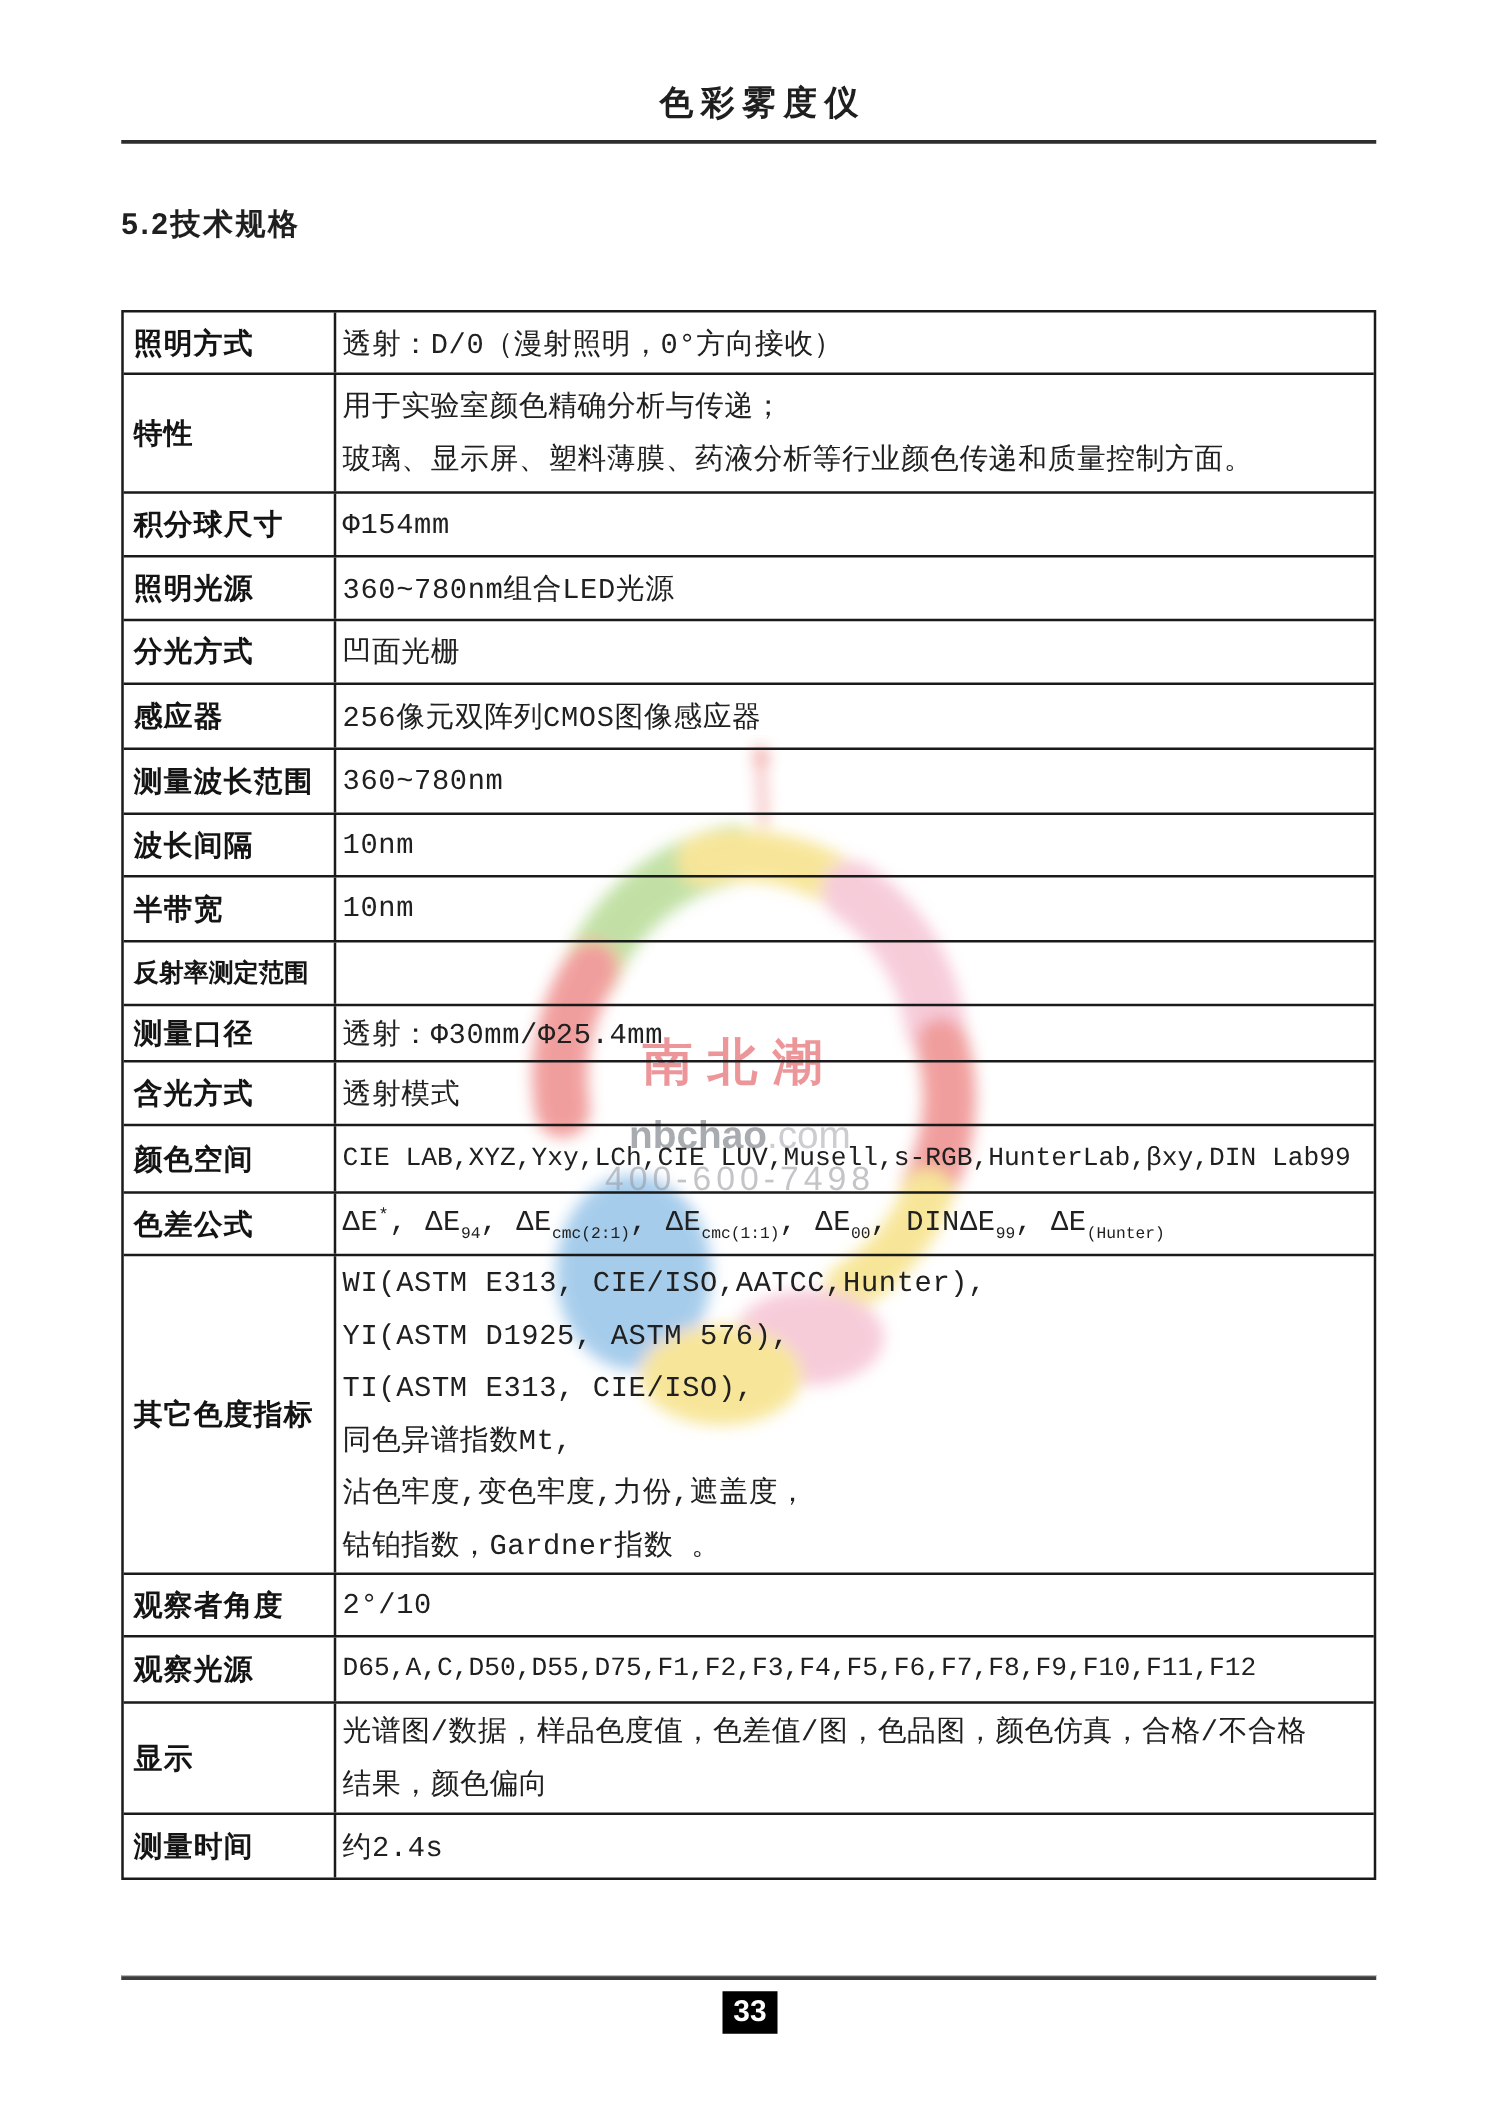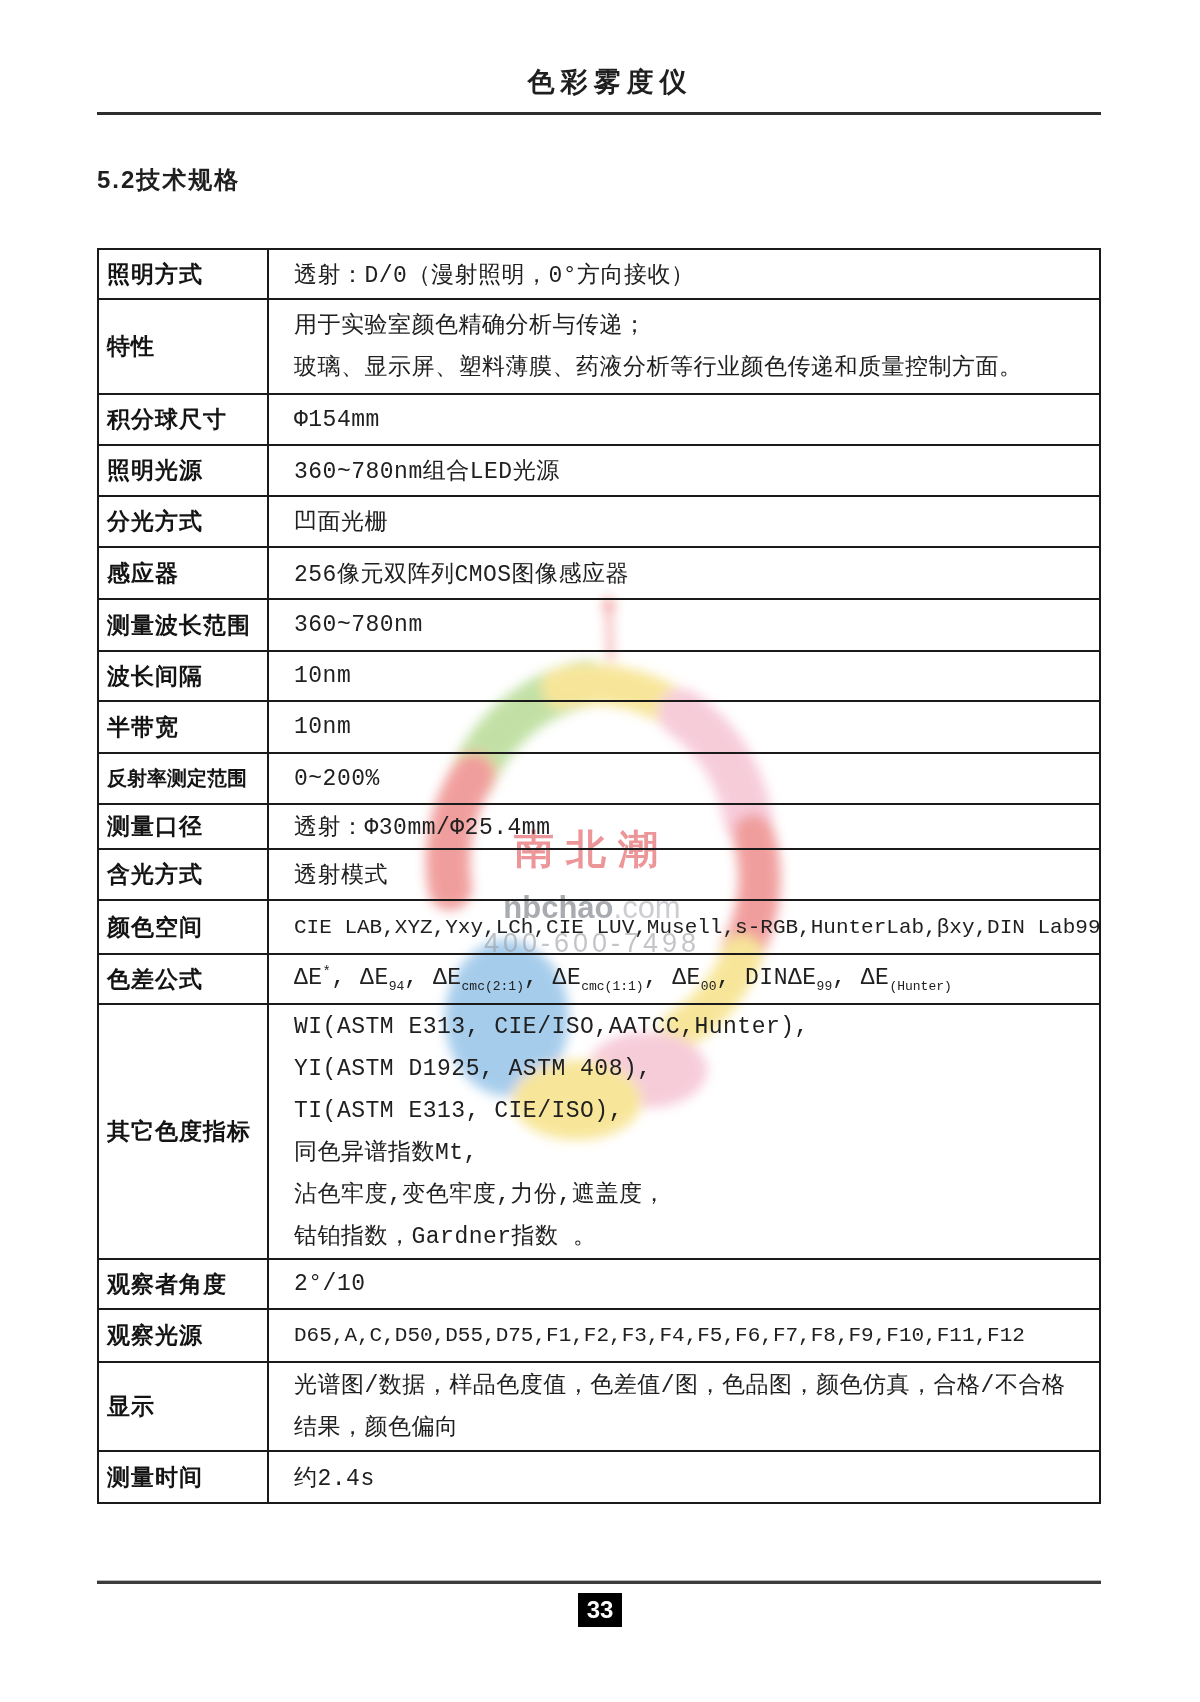--- a/index.html
+++ b/index.html
@@ -20,21 +20,21 @@
   .doc-title{text-align:center;font-size:27px;font-weight:700;letter-spacing:6px;line-height:32px;padding-left:20px;}
   .head-rule{margin:14px auto 0 97px;width:1004px;height:0;border-top:3px solid #2e2e2e;}
   .section-heading{margin:50px 0 0 97px;font-size:24px;font-weight:700;letter-spacing:2px;line-height:30px;position:relative;z-index:2;}
 
   
   .spec-table{position:relative;z-index:2;margin:53px 0 0 97px;width:1004px;border:2px solid #1a1a1a;box-sizing:border-box;background:transparent;}
   .row{display:flex;box-sizing:border-box;}
   .row + .row{border-top:2px solid #1a1a1a;}
   .lbl{width:170px;flex:0 0 170px;border-right:2px solid #1a1a1a;box-sizing:border-box;display:flex;align-items:center;padding-left:8px;font-size:23px;font-weight:700;letter-spacing:1px;color:#141414;}
   .lbl.small{font-size:20px;letter-spacing:0;}
-  .val{flex:1;display:flex;flex-direction:column;justify-content:center;padding-left:25px;padding-right:4px;font-family:"Liberation Mono","DejaVu Sans Mono",monospace;font-size:23px;color:#202020;letter-spacing:0.5px;}
+  .val{flex:1;display:flex;flex-direction:column;justify-content:center;padding-left:5px;padding-right:4px;font-family:"Liberation Mono","DejaVu Sans Mono",monospace;font-size:23px;color:#202020;letter-spacing:0.5px;}
   .val .vline{line-height:42px;white-space:nowrap;}
   .val.single .vline{line-height:normal;}
   .val.tight{font-size:21px;letter-spacing:0;}
   .val sub{font-size:13px;vertical-align:-6px;letter-spacing:0;margin-top:24px;}
   .val sup{font-size:14px;vertical-align:8px;}
 
   
   .foot-rule{margin:76px 0 0 97px;width:1004px;height:3px;background:#3c3c3c;border-top:1px solid #b9b9b9;position:relative;z-index:2;}
   .badge-row{margin-top:9px;text-align:center;position:relative;z-index:2;}
   .page-badge{display:inline-block;min-width:26px;padding:2px 9px;background:#000000;color:#fdfdfd;font-size:24px;font-weight:700;line-height:30px;text-align:center;}
@@ -139,23 +139,20 @@
 
     <div class="row" style="height:52px">
       <div class="lbl">半带宽</div>
       <div class="val single">
           <div class="vline">10nm</div>
         </div>
     </div>
 
     <div class="row" style="height:51px">
       <div class="lbl small">反射率测定范围</div>
-      <div class="val single">
-          <div class="vline">0~200%</div>
-        </div>
     </div>
 
     <div class="row" style="height:45px">
       <div class="lbl">测量口径</div>
       <div class="val single">
           <div class="vline">透射：Φ30mm/Φ25.4mm</div>
         </div>
     </div>
 
     <div class="row" style="height:51px">
@@ -176,21 +173,21 @@
       <div class="lbl">色差公式</div>
       <div class="val single">
           <div class="vline">ΔE<sup>*</sup>, ΔE<sub>94</sub>, ΔE<sub>cmc(2:1)</sub>, ΔE<sub>cmc(1:1)</sub>, ΔE<sub>00</sub>,  DINΔE<sub>99</sub>, ΔE<sub>(Hunter)</sub></div>
         </div>
     </div>
 
     <div class="row" style="height:255px">
       <div class="lbl">其它色度指标</div>
       <div class="val">
         <div class="vline">WI(ASTM E313, CIE/ISO,AATCC,Hunter),</div>
-        <div class="vline">YI(ASTM D1925, ASTM 408),</div>
+        <div class="vline">YI(ASTM D1925, ASTM 576),</div>
         <div class="vline">TI(ASTM E313, CIE/ISO),</div>
         <div class="vline">同色异谱指数Mt,</div>
         <div class="vline">沾色牢度,变色牢度,力份,遮盖度，</div>
         <div class="vline">钴铂指数，Gardner指数 。</div>
       </div>
     </div>
 
     <div class="row" style="height:50px">
       <div class="lbl">观察者角度</div>
       <div class="val single">

